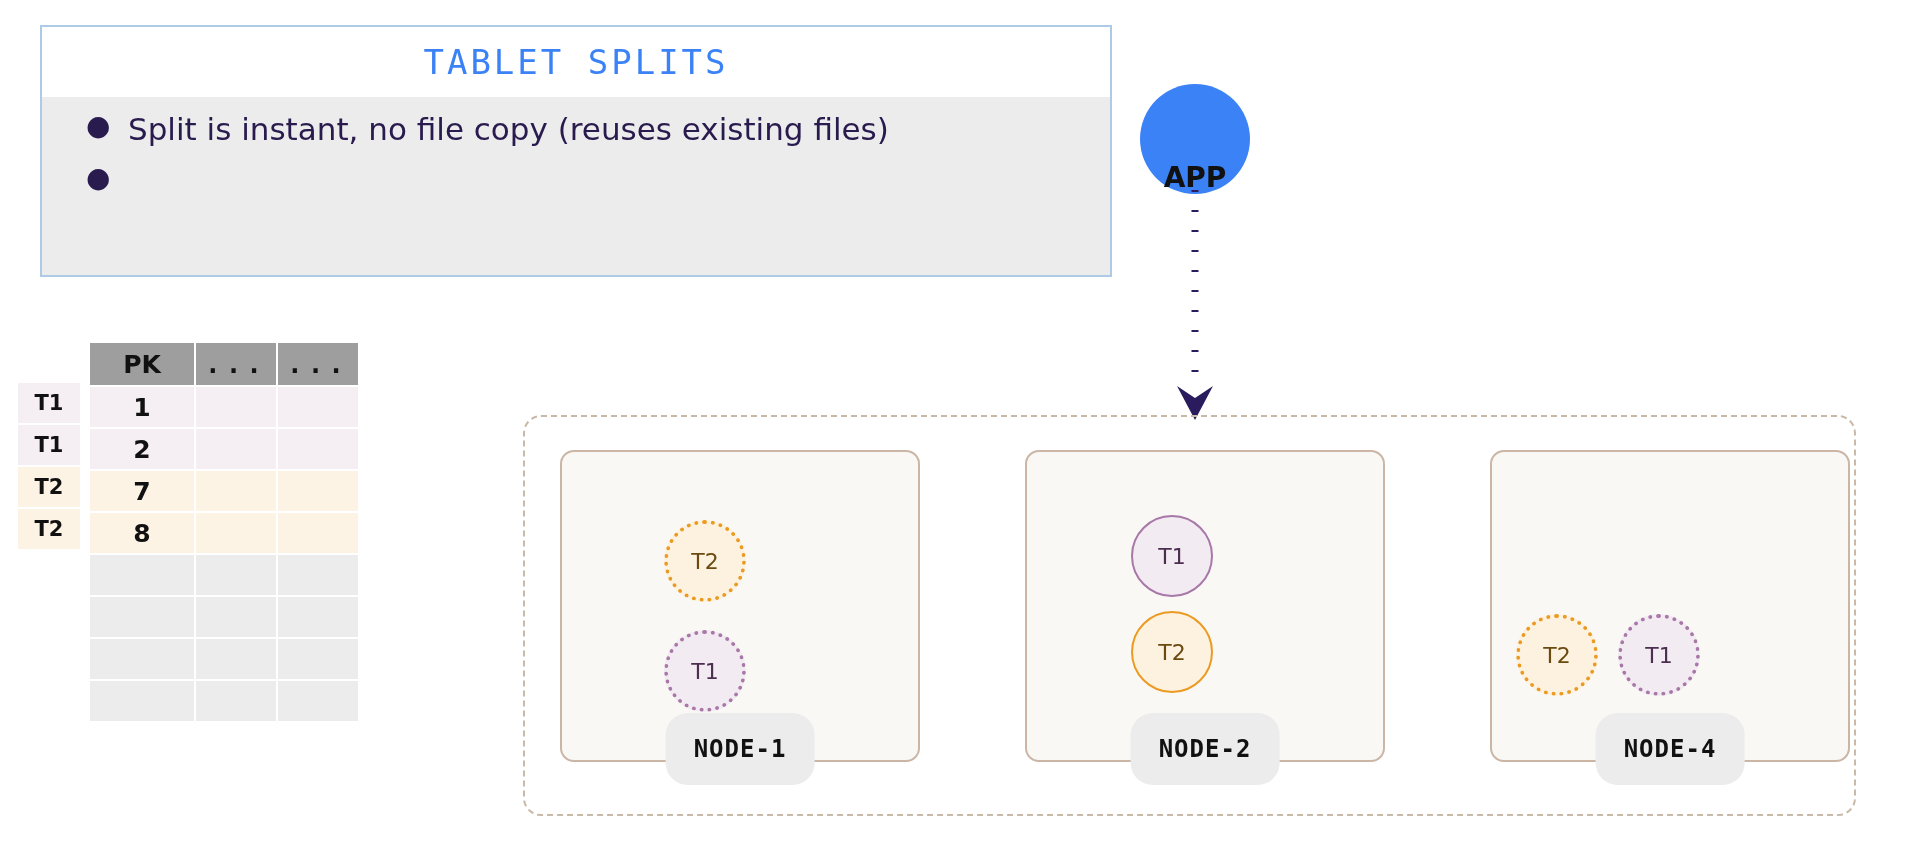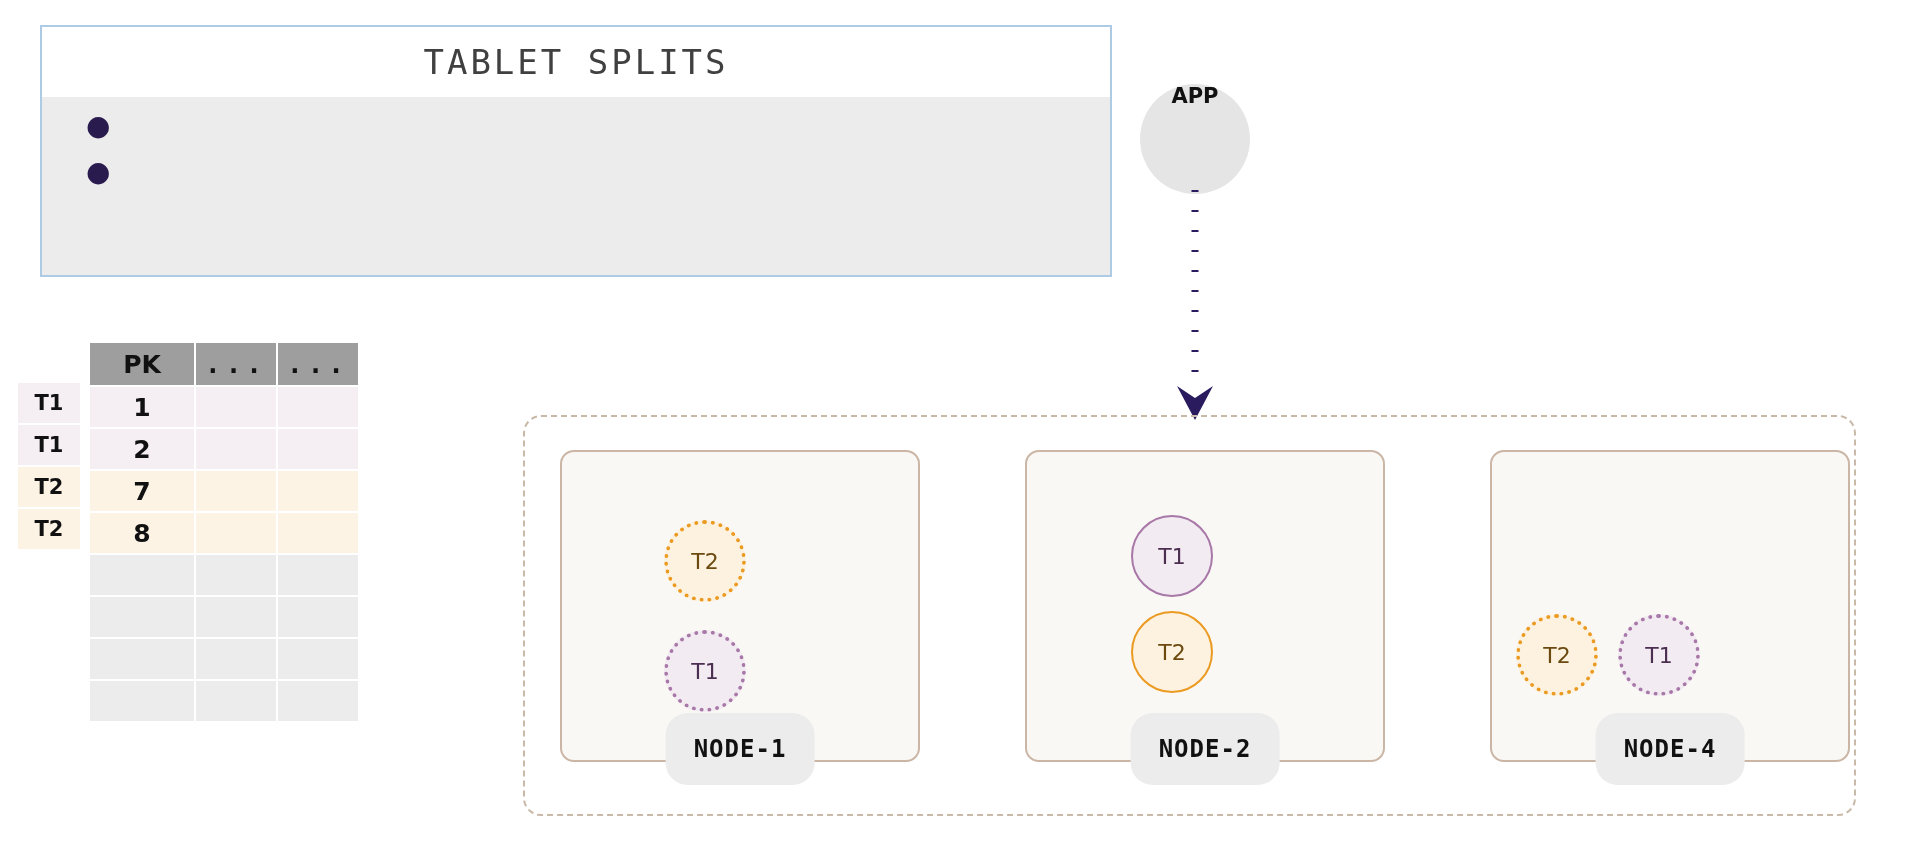--- a/index.html
+++ b/index.html
@@ -12,21 +12,21 @@
   #callout{
     position:absolute;left:40px;top:25px;width:1072px;height:252px;
     border:2px solid #aecbe6;box-sizing:border-box;background:#ececec;
   }
   #callout-title-bar{
     background:#ffffff;height:70px;display:flex;align-items:center;
     justify-content:center;
   }
   #callout-title{
     font-family:"DejaVu Sans Mono","Liberation Mono",monospace;
-    font-size:34px;letter-spacing:3px;color:#404040;font-weight:400;
+    font-size:34px;letter-spacing:3px;color:#3b82f6;font-weight:400;
   }
   #callout-body{padding:6px 0 0 0;}
   .bullet-row{display:flex;align-items:flex-start;padding:0 26px 0 44px;}
   .bullet-dot{
     color:#2a1b4e;font-size:28px;line-height:46px;width:42px;flex:0 0 42px;
     text-align:left;
   }
   .bullet-text{
     color:#2a1b4e;font-size:31px;line-height:52px;max-width:960px;
   }
@@ -57,22 +57,22 @@
     font-family:"DejaVu Sans Mono","Liberation Mono",monospace;
     font-size:26px;letter-spacing:5px;
   }
   .r-t1 .g-cell{background:#f5eef3;}
   .r-t2 .g-cell{background:#fcf3e4;}
   .r-empty .g-cell{background:#ececec;}
 
   
   #app-circle{
     position:absolute;left:1140px;top:84px;width:110px;height:110px;
-    border-radius:50%;background:#e5e5e5;display:flex;align-items:flex-start;
-    justify-content:center;font-size:21px;font-weight:bold;color:#111;
+    border-radius:50%;background:#3b82f6;display:flex;align-items:flex-end;
+    justify-content:center;font-size:28px;font-weight:bold;color:#111;
   }
   #app-arrow{position:absolute;left:1150px;top:190px;width:90px;height:230px;}
 
   
   #cluster{
     position:absolute;left:523px;top:415px;width:1333px;height:401px;
     border:2px dashed #c9b9a8;border-radius:18px;box-sizing:border-box;
     background:transparent;
   }
   .node{
@@ -113,20 +113,21 @@
 </head>
 <body>
 
 <div id="callout">
   <div id="callout-title-bar">
     <div id="callout-title">TABLET SPLITS</div>
   </div>
   <div id="callout-body">
     <div class="bullet-row">
       <span class="bullet-dot">●</span>
+      <span class="bullet-text">Split is instant, no file copy (reuses existing files)</span>
     </div>
     <div class="bullet-row">
       <span class="bullet-dot">●</span>
     </div>
   </div>
 </div>
 
 <div id="table-wrap">
   <div id="row-tags">
     <div class="row-tag tag-t1">T1</div>

